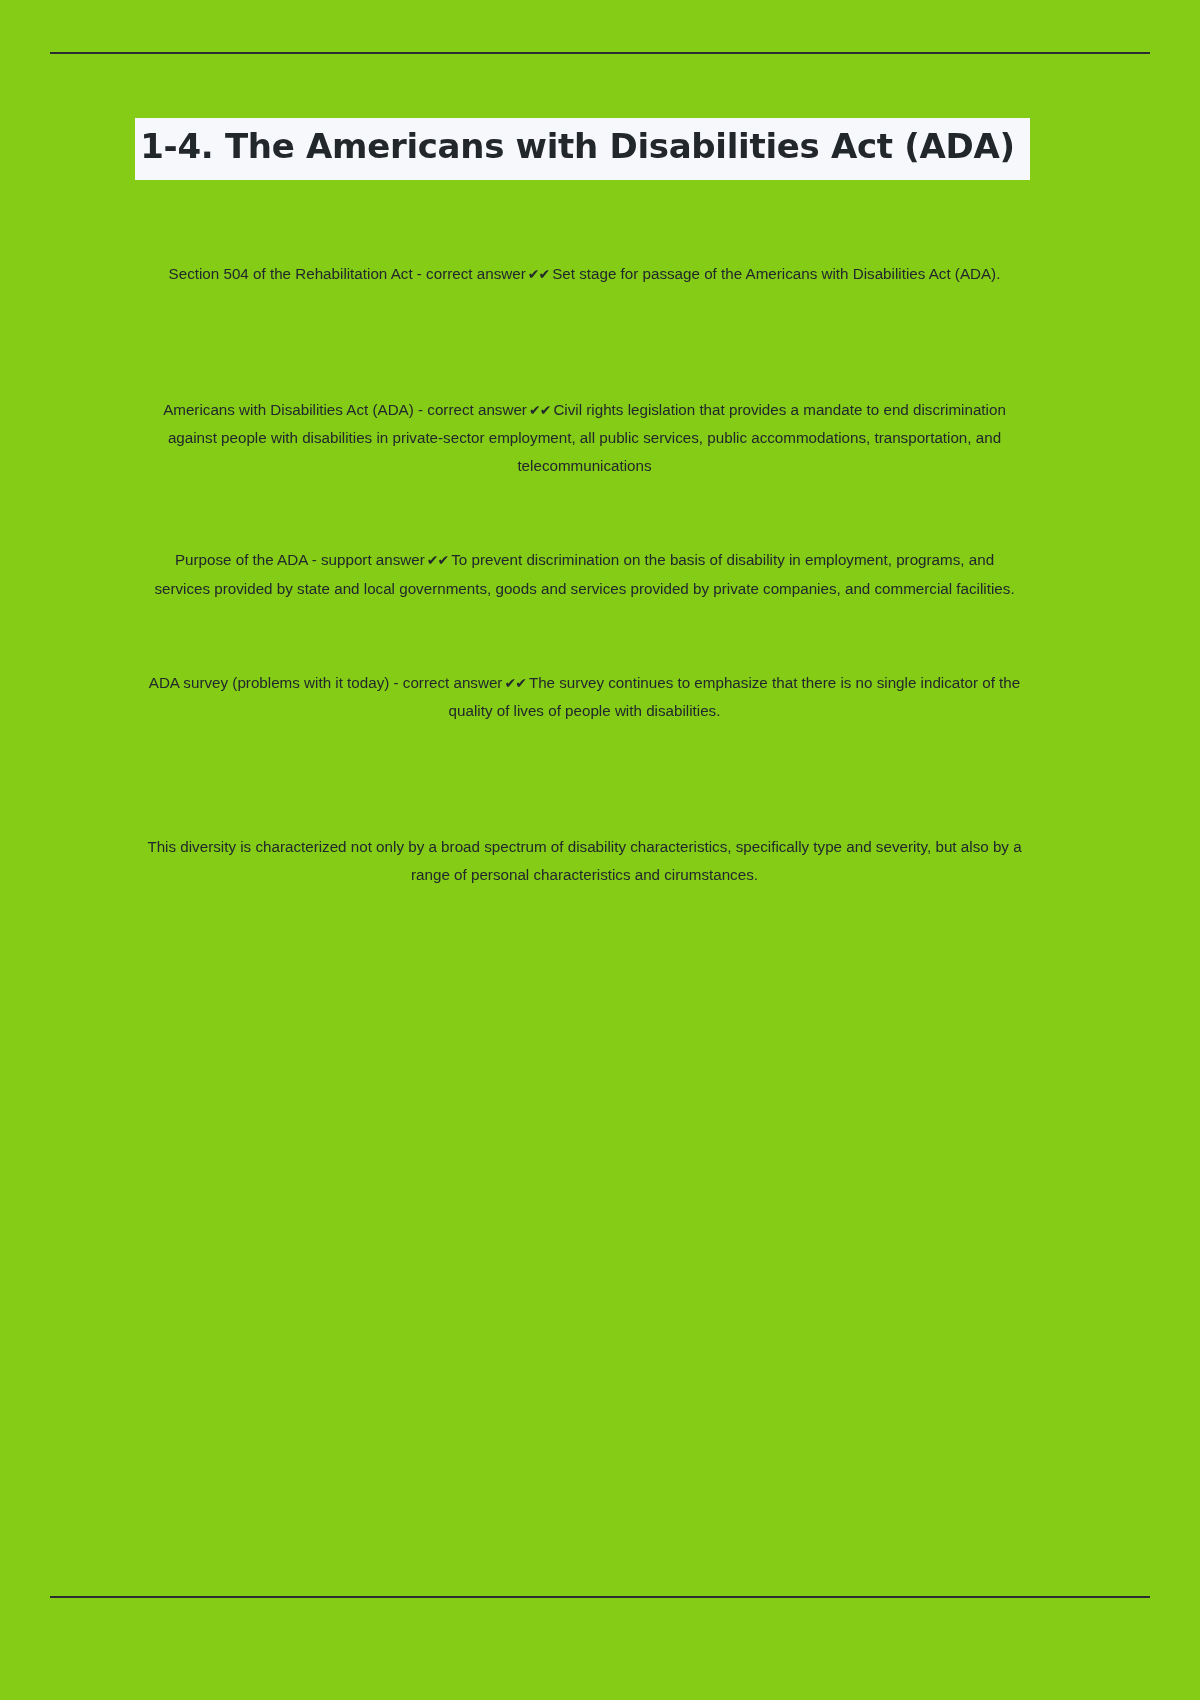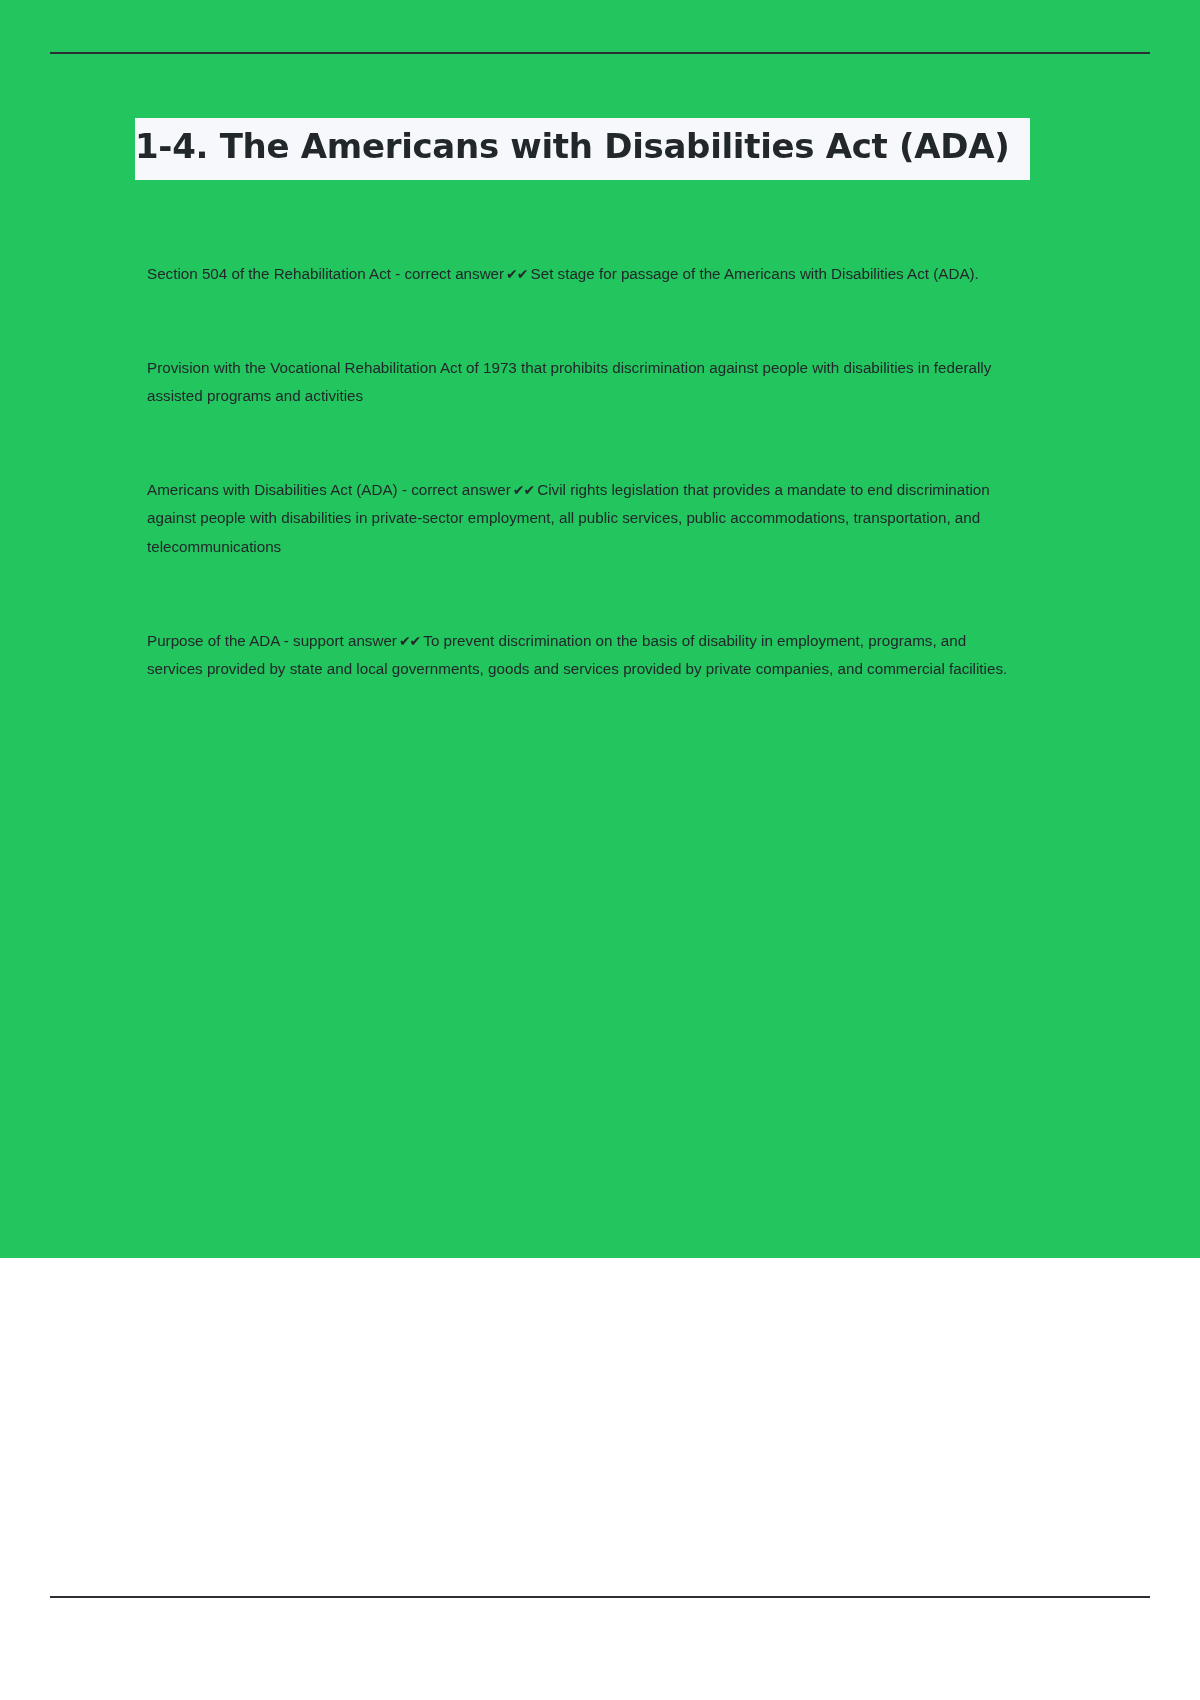--- a/index.html
+++ b/index.html
@@ -13,22 +13,23 @@
     font-family: "Liberation Sans", sans-serif;
     color: #1d2125;
     position: relative;
     overflow: hidden;
   }
   .page {
     position: absolute;
     left: 0;
     top: 0;
     width: 1200px;
-    height: 1258px;
-    background: #22c55e;
+    height: 1700px;
+    background: #84cc16;
+    text-align: center;
   }
   .rule {
     position: absolute;
     left: 50px;
     right: 50px;
     height: 0;
     border-top: 2px solid #2b2f33;
   }
   .rule-top { top: 52px; }
   .rule-bottom { top: 1596px; }
@@ -82,32 +83,33 @@
 
   <div class="content">
 
     <h1 class="doc-title">1-4. The Americans with Disabilities Act (ADA)</h1>
 
     <div class="gap-after-title"></div>
 
     <p class="body-block"><span>Section 504 of the Rehabilitation Act - correct answer</span><span class="check">✔✔</span><span>Set stage for passage of the Americans with Disabilities Act (ADA).</span></p>
     <div class="para-gap"></div>
 
-    <p class="body-block"><span>Provision with the Vocational Rehabilitation Act of 1973 that prohibits discrimination against people with disabilities in federally assisted programs and activities</span></p>
     <div class="para-gap"></div>
 
     <p class="body-block"><span>Americans with Disabilities Act (ADA) - correct answer</span><span class="check">✔✔</span><span>Civil rights legislation that provides a mandate to end discrimination against people with disabilities in private-sector employment, all public services, public accommodations, transportation, and telecommunications</span></p>
     <div class="para-gap"></div>
 
     <p class="body-block"><span>Purpose of the ADA - support answer</span><span class="check">✔✔</span><span>To prevent discrimination on the basis of disability in employment, programs, and services provided by state and local governments, goods and services provided by private companies, and commercial facilities.</span></p>
     <div class="para-gap"></div>
 
+    <p class="body-block"><span>ADA survey (problems with it today) - correct answer</span><span class="check">✔✔</span><span>The survey continues to emphasize that there is no single indicator of the quality of lives of people with disabilities.</span></p>
     <div class="para-gap"></div>
 
     <div class="para-gap"></div>
 
+    <p class="body-block"><span>This diversity is characterized not only by a broad spectrum of disability characteristics, specifically type and severity, but also by a range of personal characteristics and cirumstances.</span></p>
     <div class="para-gap"></div>
 
     <div class="para-gap"></div>
 
 
   </div>
 </div>
 
 </body></html>

